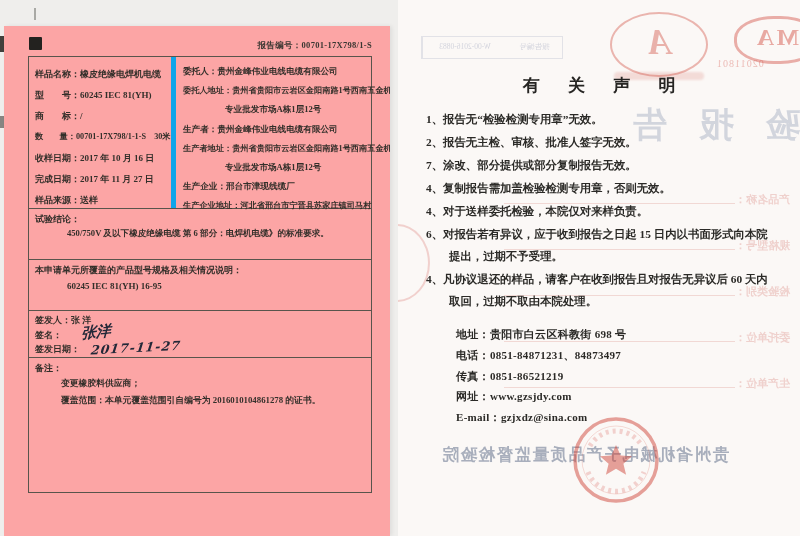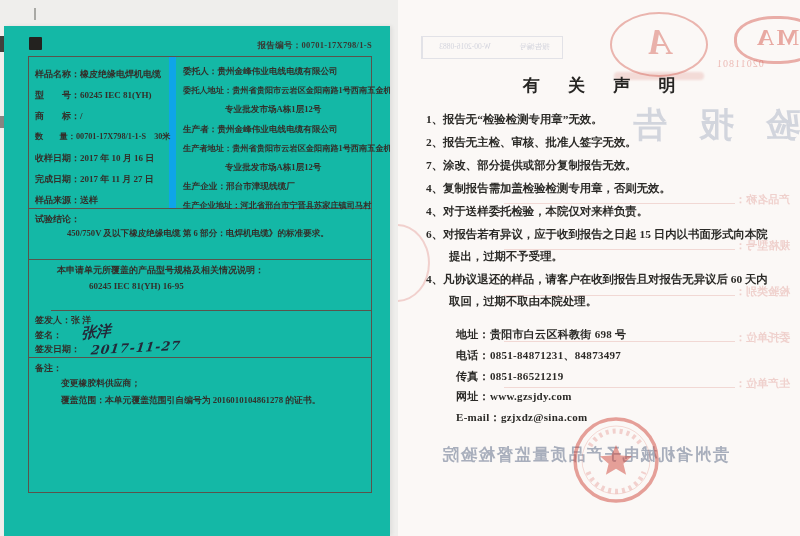--- a/index.html
+++ b/index.html
@@ -1,35 +1,35 @@
 <!DOCTYPE html>
 <html><head>
 <meta charset="utf-8">
 <style>
   html,body{margin:0;padding:0;}
   body{font-family:"Liberation Serif","DejaVu Serif",serif;}
   .canvas{position:relative;width:800px;height:536px;background:#efeeec;overflow:hidden;}
-  .page{position:absolute;background:#14b8a6;overflow:hidden;}
+  .page{position:absolute;background:#fca5a5;overflow:hidden;}
   .page-left{left:4px;top:26px;width:386px;height:510px;box-shadow:2px 0 4px rgba(0,0,0,.07);}
   .page-right{left:398px;top:0;width:402px;height:536px;background:#fbf8f6;}
   
   .report-no{position:absolute;right:18px;top:14px;font-size:8.5px;font-weight:bold;color:#3a3732;letter-spacing:.3px;}
   .blob{position:absolute;left:25px;top:11px;width:13px;height:13px;background:#23221f;border-radius:1px;}
   .tbl{position:absolute;left:24px;top:30px;width:342px;border:1.2px solid #59544c;color:#332f2a;}
   .sec{border-bottom:1px solid #59544c;position:relative;}
   .sec:last-child{border-bottom:none;}
   .sec-top{display:flex;height:151px;}
-  .cell-l{width:147px;border-right:7px solid #0ea5e9;padding:7px 3px 0 6px;box-sizing:border-box;}
+  .cell-l{width:147px;border-right:5px solid #0ea5e9;padding:7px 3px 0 6px;box-sizing:border-box;}
   .cell-r{flex:1;padding:5px 4px 0 7px;box-sizing:border-box;}
   .frow{height:21px;line-height:20px;font-size:9px;font-weight:bold;white-space:nowrap;}
   .rrow{height:19.2px;line-height:19px;font-size:8.6px;font-weight:bold;white-space:nowrap;}
   .rrow.cont{padding-left:42px;}
   .sec-conc{height:46px;padding:4px 6px 0;font-size:9px;font-weight:bold;}
   .sec-conc .ind{padding-left:32px;font-size:8.6px;line-height:15px;font-weight:bold;}
-  .sec-cov{height:46px;padding:4px 6px 0;font-size:9px;font-weight:bold;margin-left:22px;}
+  .sec-cov{height:46px;padding:4px 6px 0;font-size:9px;font-weight:bold;}
   .sec-cov .ind{padding-left:32px;line-height:18px;}
   .sec-sign{height:44px;padding:2px 6px 0;font-size:9px;font-weight:bold;}
   .sec-sign .srow{height:14.5px;line-height:14.5px;}
   .hand{font-style:italic;color:#232838;font-family:"DejaVu Serif",serif;}
   .hand-sig{position:absolute;left:52px;top:12px;font-size:15px;transform:rotate(-6deg) skewX(-8deg);font-weight:bold;}
   .hand-date{position:absolute;left:62px;top:29px;font-size:12.5px;transform:rotate(-3deg) skewX(-10deg);letter-spacing:1px;font-weight:bold;}
   .sec-rem{height:130px;padding:4px 6px 0;font-size:9px;font-weight:bold;}
   .sec-rem .ind{padding-left:26px;line-height:17px;font-size:8.8px;}
   .artifact{position:absolute;background:#41403c;}
   

